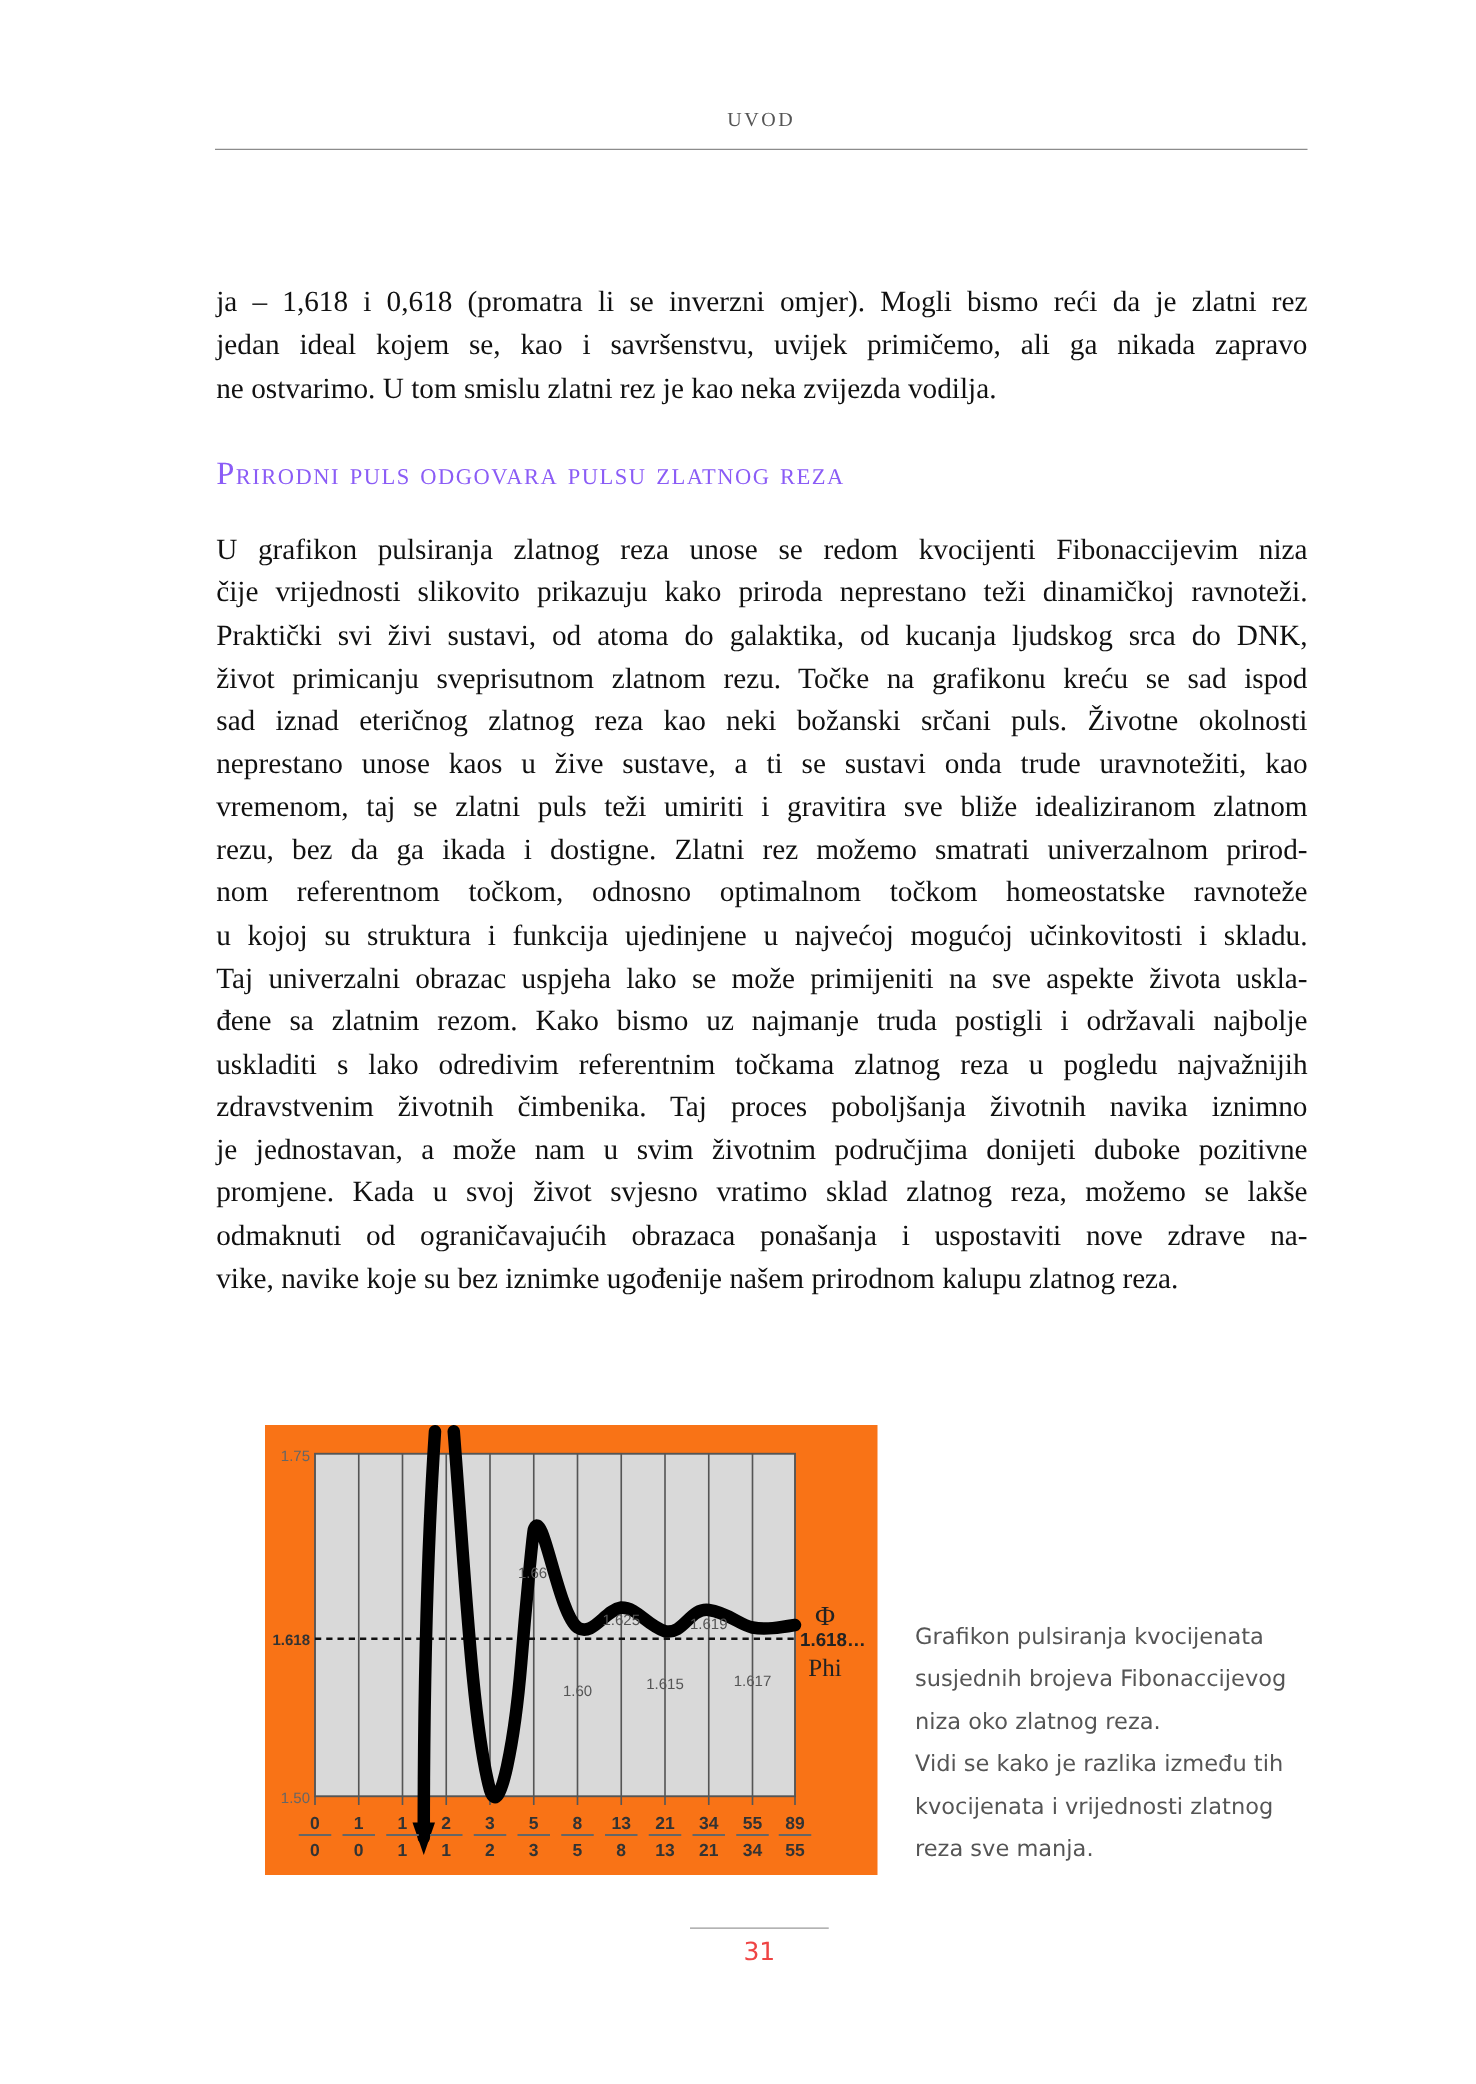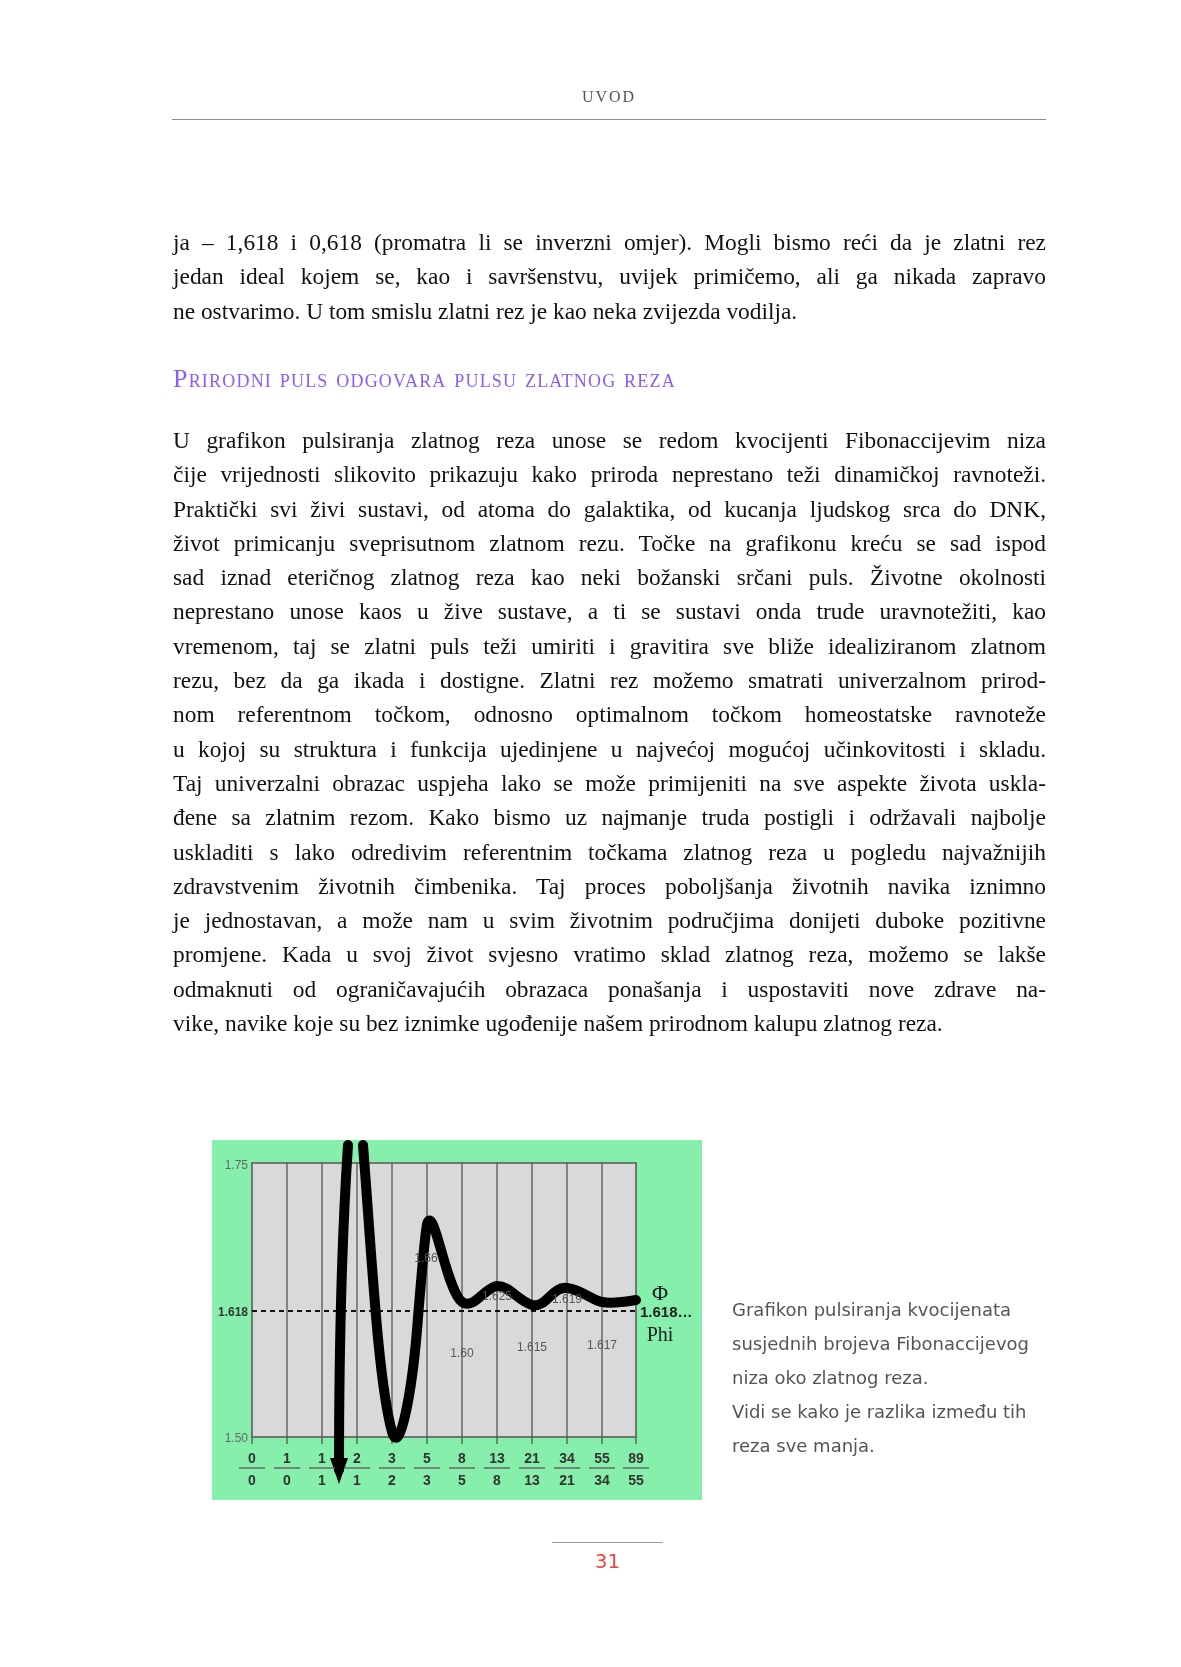--- a/index.html
+++ b/index.html
@@ -29,21 +29,21 @@
   .section-heading {
     position: absolute; left: 173px; top: 348px; width: 873px;
     font-family: "Liberation Serif", serif; font-size: 26px;
     font-variant: small-caps; letter-spacing: 1.2px; color: #8b5cf6;
     white-space: nowrap;
     margin-top: 16px;
   }
 
   .figure {
     position: absolute; left: 212px; top: 1140px; width: 490px; height: 360px;
-    background: #86efac;
+    background: #f97316;
   }
   .figure svg { position: absolute; left: 0; top: 0; }
 
   .caption {
     position: absolute; left: 732px; top: 1293px; width: 320px;
     font-family: "DejaVu Sans", sans-serif; font-size: 18px;
     line-height: 34px; color: #555555;
   }
   .caption .ln { display: block; white-space: nowrap; }
 
@@ -185,18 +185,19 @@
         <line x1="411" y1="328" x2="437" y2="328"></line>
       </g>
     </svg>
   </div>
 
   <div class="caption">
     <span class="ln">Grafikon pulsiranja kvocijenata</span>
     <span class="ln">susjednih brojeva Fibonaccijevog</span>
     <span class="ln">niza oko zlatnog reza.</span>
     <span class="ln">Vidi se kako je razlika između tih</span>
+    <span class="ln">kvocijenata i vrijednosti zlatnog</span>
     <span class="ln">reza sve manja.</span>
   </div>
 
   <div class="foot-rule"></div>
   <div class="page-number">31</div>
 </div>
 
 </body></html>

